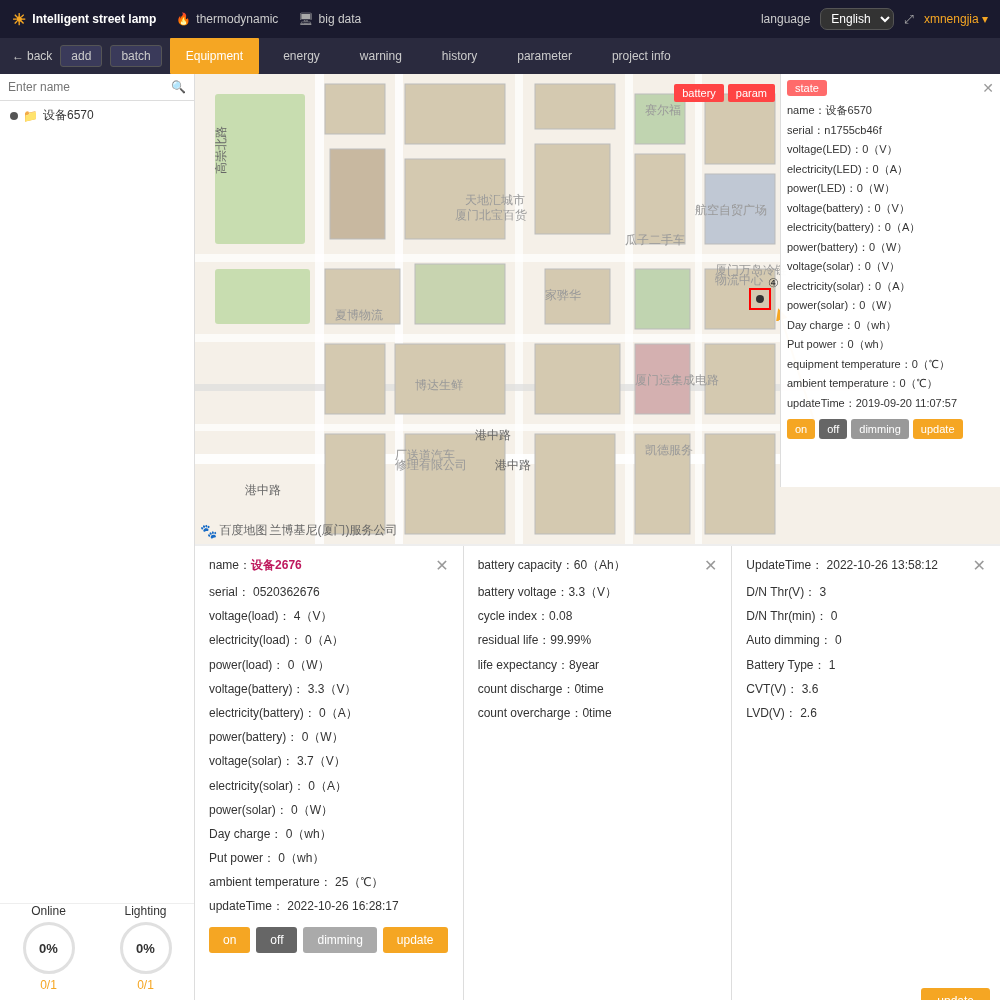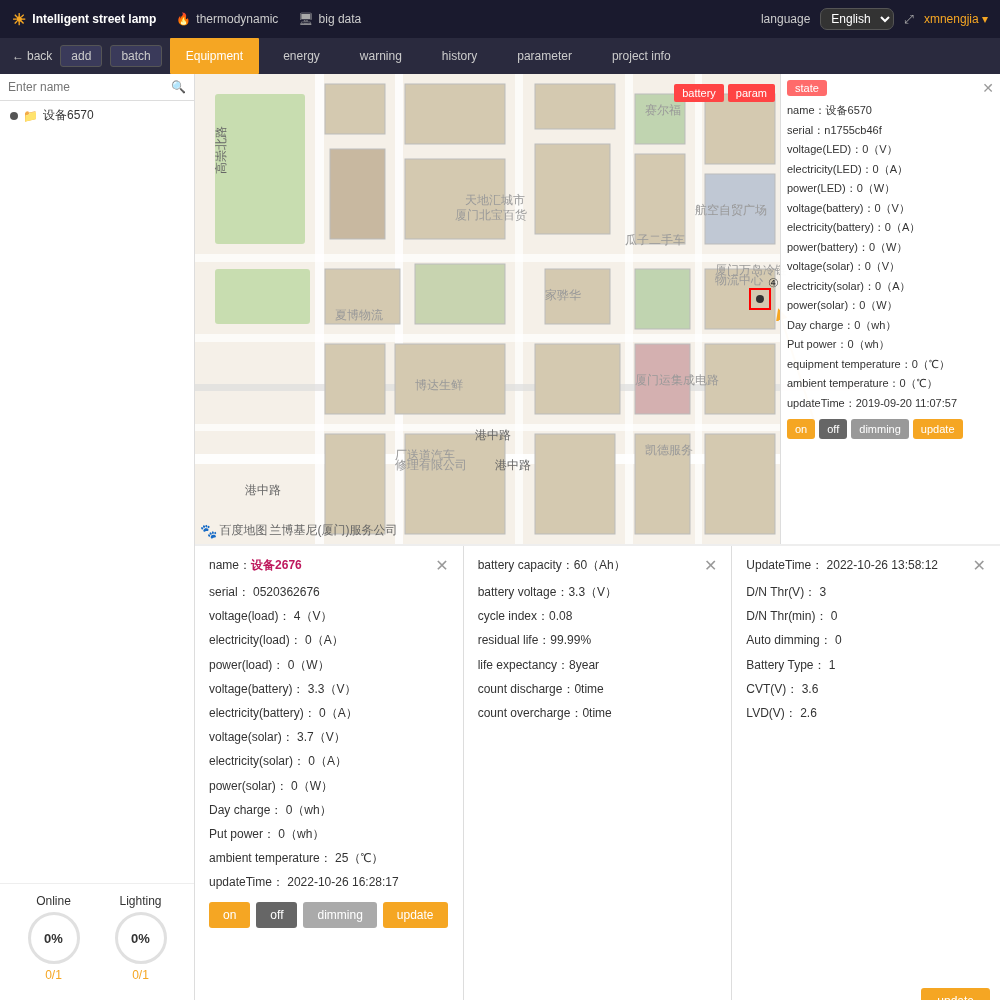--- a/index.html
+++ b/index.html
@@ -131,21 +131,21 @@
       padding: 6px 10px;
       cursor: pointer;
       gap: 5px;
       color: #333;
     }
     .tree-dot { width: 8px; height: 8px; border-radius: 50%; background: #555; display: inline-block; }
     .folder-icon { color: #f5a623; }
 
     
     .stats-area {
-      padding: 10px;
+      padding: 0;
       border-top: 1px solid #eee;
       margin-top: auto;
     }
     .stats-row {
       display: flex;
       justify-content: space-around;
       margin-bottom: 8px;
     }
     .stat-item { text-align: center; }
     .stat-label { color: #333; font-size: 12px; margin-bottom: 4px; }
@@ -180,21 +180,21 @@
     }
 
     
     .state-panel {
       position: absolute;
       right: 0;
       top: 0;
       width: 220px;
       background: rgba(255,255,255,0.97);
       border-left: 1px solid #ddd;
-      height: 470px;
+      height: 413px;
       overflow-y: auto;
       padding: 6px;
     }
     .state-panel .panel-header {
       display: flex;
       justify-content: space-between;
       align-items: center;
       margin-bottom: 6px;
     }
     .state-panel .state-btn {
@@ -528,20 +528,21 @@
             <span>name：</span><span class="name-val">设备2676</span>
           </span>
           <span class="panel-close">✕</span>
         </div>
         <div class="info-row">serial：  0520362676</div>
         <div class="info-row">voltage(load)：  4（V）</div>
         <div class="info-row">electricity(load)：  0（A）</div>
         <div class="info-row">power(load)：  0（W）</div>
         <div class="info-row">voltage(battery)：  3.3（V）</div>
         <div class="info-row">electricity(battery)：  0（A）</div>
+        <div class="info-row">power(battery)：  0（W）</div>
         <div class="info-row">voltage(solar)：  3.7（V）</div>
         <div class="info-row">electricity(solar)：  0（A）</div>
         <div class="info-row">power(solar)：  0（W）</div>
         <div class="info-row">Day charge：  0（wh）</div>
         <div class="info-row">Put power：  0（wh）</div>
         <div class="info-row">ambient temperature：  25（℃）</div>
         <div class="info-row">updateTime：  2022-10-26 16:28:17</div>
         <div class="bottom-btns">
           <button class="bottom-btn b-on">on</button>
           <button class="bottom-btn b-off">off</button>

